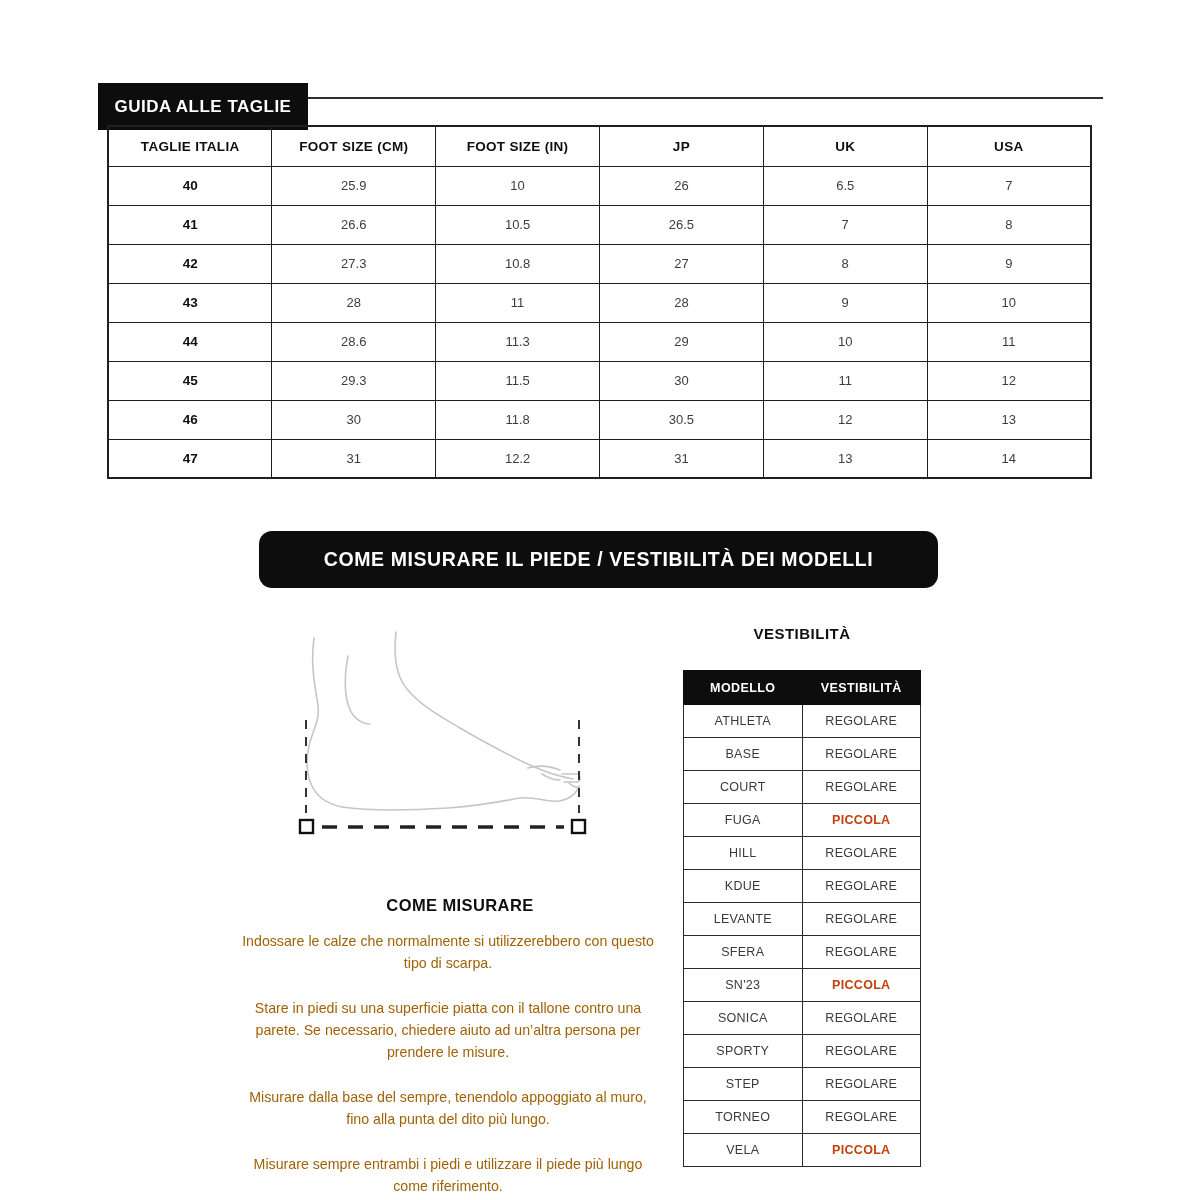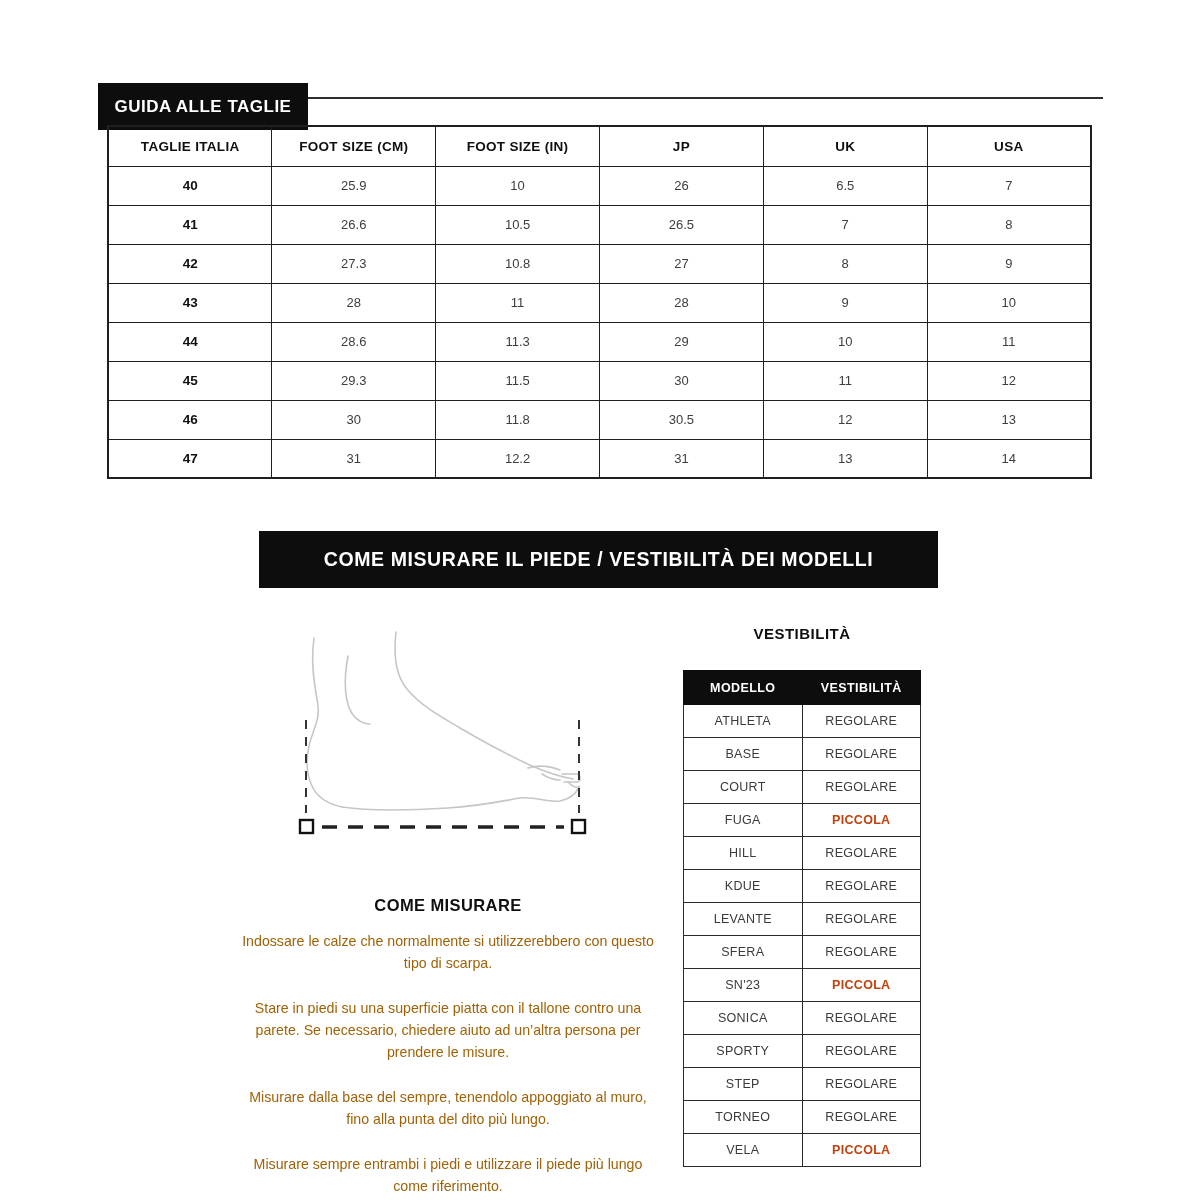--- a/index.html
+++ b/index.html
@@ -41,21 +41,21 @@
     font-size: 13.5px; font-weight: bold; color: #0f0f0f; letter-spacing: 0.3px;
     height: 40px;
   }
   table.size-table td { font-size: 13px; color: #3d3d3d; font-weight: normal; }
   table.size-table td.col-bold { font-weight: bold; color: #101010; font-size: 13.5px; }
 
   
   .banner {
     position: absolute; left: 259px; top: 531px;
     width: 679px; height: 57px; background: #0d0d0d;
-    display: flex; align-items: center; justify-content: center;
+    display: flex; align-items: center; justify-content: center; border-radius: 13px;
   }
   .banner span {
     color: #ffffff; font-size: 19.5px; font-weight: bold; letter-spacing: 0.6px;
   }
 
   
   .foot-figure { position: absolute; left: 266px; top: 616px; width: 348px; height: 240px; }
 
   
   .fit-heading {
@@ -77,21 +77,21 @@
   table.fit-table td {
     border: 1px solid #2a2a2a;
     font-size: 12.5px; color: #3a3a3a;
     height: 33px; text-align: center; vertical-align: middle;
     letter-spacing: 0.3px;
   }
   table.fit-table td.fit-bold { font-weight: bold; color: #c2410c; }
 
   
   .measure-heading {
-    position: absolute; left: 248px; top: 896px; width: 400px;
+    position: absolute; left: 260px; top: 896px; width: 400px;
     text-align: center; font-size: 16.5px; font-weight: bold; letter-spacing: 0.4px; color: #0f0f0f;
   }
   .measure-text {
     position: absolute; left: 240px; top: 930px; width: 416px;
     text-align: center;
   }
   .measure-text p {
     font-size: 14.2px; line-height: 22px; color: #a16207; margin-bottom: 23px;
   }
 </style>

